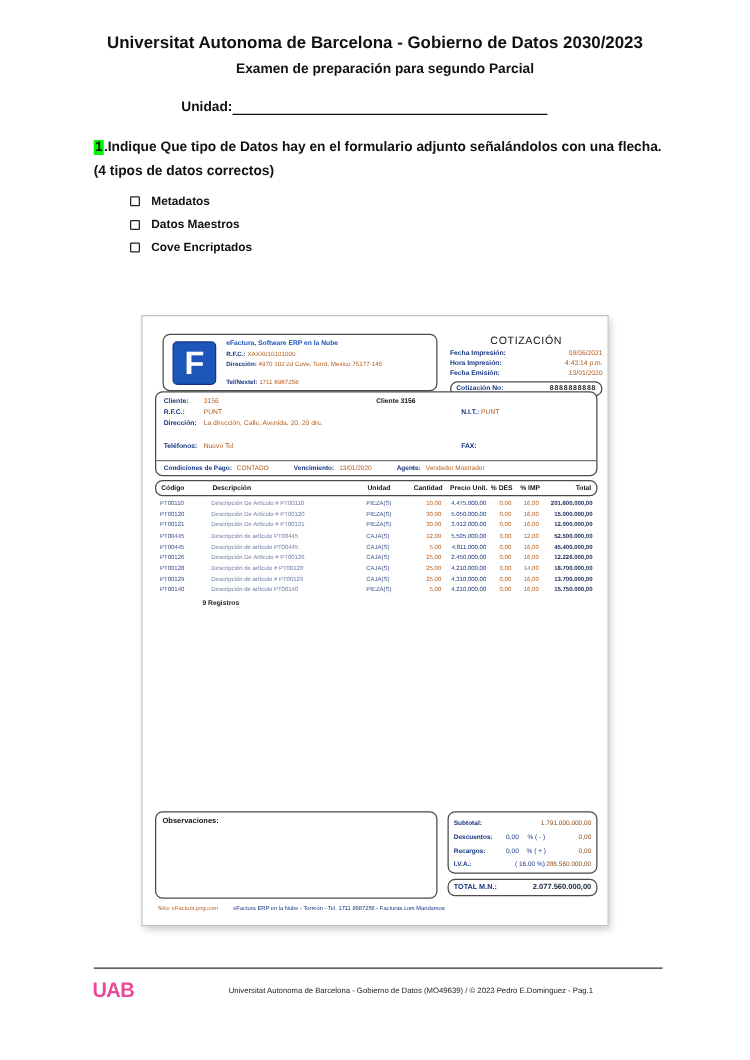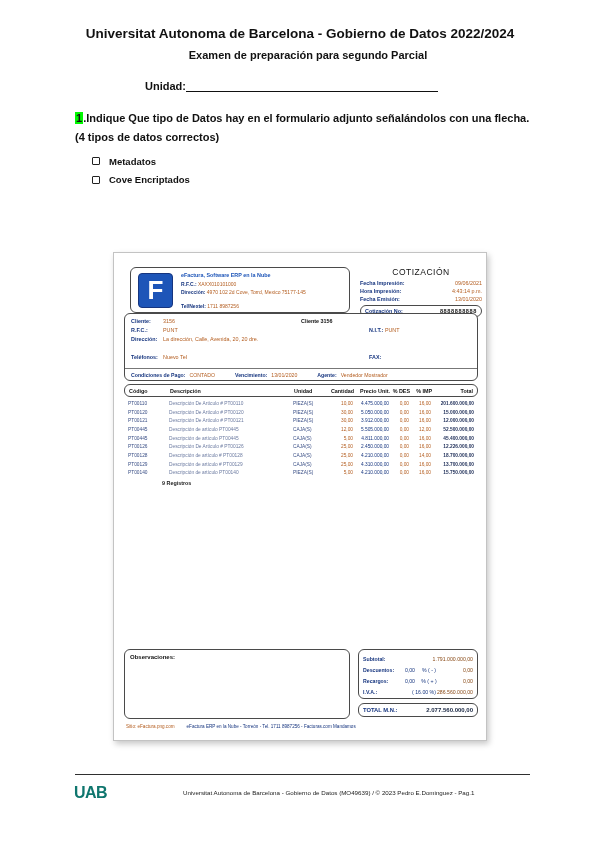--- a/index.html
+++ b/index.html
@@ -9,21 +9,21 @@
     font-family:"Liberation Sans", sans-serif; color:#111;
   }
   
   .doc-title    { position:absolute; top:26px; left:0; width:600px; text-align:center; font-size:13.5px; font-weight:700; }
   .doc-subtitle { position:absolute; top:49px; left:8px; width:600px; text-align:center; font-size:11px;  font-weight:700; }
   .alumno-line  { position:absolute; top:80px; left:145px; font-size:11px; font-weight:700; }
   .alumno-blank { display:inline-block; width:252px; border-bottom:1.3px solid #111; height:11px; vertical-align:bottom; }
   .question     { position:absolute; top:109px; left:75px; width:456px; font-size:11px; font-weight:600; line-height:1.75; }
   .q-num        { padding:0 1px; }
   .options      { position:absolute; top:152px; left:92px; }
-  .opt          { display:flex; align-items:center; gap:9px; height:18.5px; font-size:9.5px; font-weight:600; }
+  .opt          { display:flex; align-items:center; gap:9px; height:18.5px; font-size:9.5px; font-weight:600;margin-left:12px; }
   .cbx          { width:8px; height:8px; border:1.3px solid #222; border-radius:1px; background:#fff; flex:0 0 auto; }
   
   .card {
     position:absolute; left:113px; top:252px; width:374px; height:489px;
     background:#fff; border:1px solid #c3c3c3; box-shadow:2px 3px 6px rgba(0,0,0,.22);
   }
   .form { position:absolute; inset:0; filter:blur(0.35px); font-size:5.4px; }
   .box  { position:absolute; border:1px solid #4a4a4a; border-radius:6px; background:#fff; }
   .lbl  { font-weight:700; }
   .navy { color:#16357f; }
@@ -70,42 +70,46 @@
   .tot-lbl { width:36px; font-weight:700; color:#16357f; }
   .tot-mid { width:16px; text-align:right; color:#16357f; }
   .tot-pct { width:28px; text-align:center; color:#16357f; }
   .tot-val { flex:1; text-align:right; color:#8a4a16; }
   .total-box { left:244px; top:450px; width:120px; height:14px; display:flex; justify-content:space-between; align-items:center; padding:0 4px; }
   .total-lbl { font-size:5.8px; font-weight:700; color:#16357f; }
   .total-val { font-size:6px; font-weight:800; color:#15233f; }
   .form-footer { position:absolute; left:12px; top:471px; font-size:4.6px; display:flex; gap:12px; }
   
   .footer-rule { position:absolute; left:75px; top:774px; width:455px; border-top:1.5px solid #2f2f2f; }
-  .uab-logo    { position:absolute; left:74px; top:784px; font-size:16px; font-weight:800; letter-spacing:-.5px; transform:scaleY(1.05); color:#0f766e; }
+  .uab-logo    { position:absolute; left:74px; top:784px; font-size:16px; font-weight:800; letter-spacing:-.5px; transform:scaleY(1.05); color:#ec4899; }
   .footer-text { position:absolute; left:183px; top:789px; width:347px; font-size:6.2px; color:#222; }
 </style>
 </head>
 <body>
 
-<div class="doc-title">Universitat Autonoma de Barcelona - Gobierno de Datos 2022/2024</div>
+<div class="doc-title">Universitat Autonoma de Barcelona - Gobierno de Datos 2030/2023</div>
 <div class="doc-subtitle">Examen de preparación para segundo Parcial</div>
 
 <div class="alumno-line">
   <span>Unidad:</span><span class="alumno-blank"></span>
 </div>
 
 <div class="question">
   <span class="q-num" style="background:#00f900">1</span><span>.Indique Que tipo de Datos hay en el formulario adjunto señalándolos con una flecha. (4 tipos de datos correctos)</span>
 </div>
 
 <div class="options">
 
 <div class="opt">
     <span class="cbx"></span>
     <span>Metadatos</span>
+  </div>
+    <div class="opt">
+    <span class="cbx"></span>
+    <span>Datos Maestros</span>
   </div>
     <div class="opt">
     <span class="cbx"></span>
     <span>Cove Encriptados</span>
   </div>
   </div>
 
 <div class="card">
   <div class="form">
 

